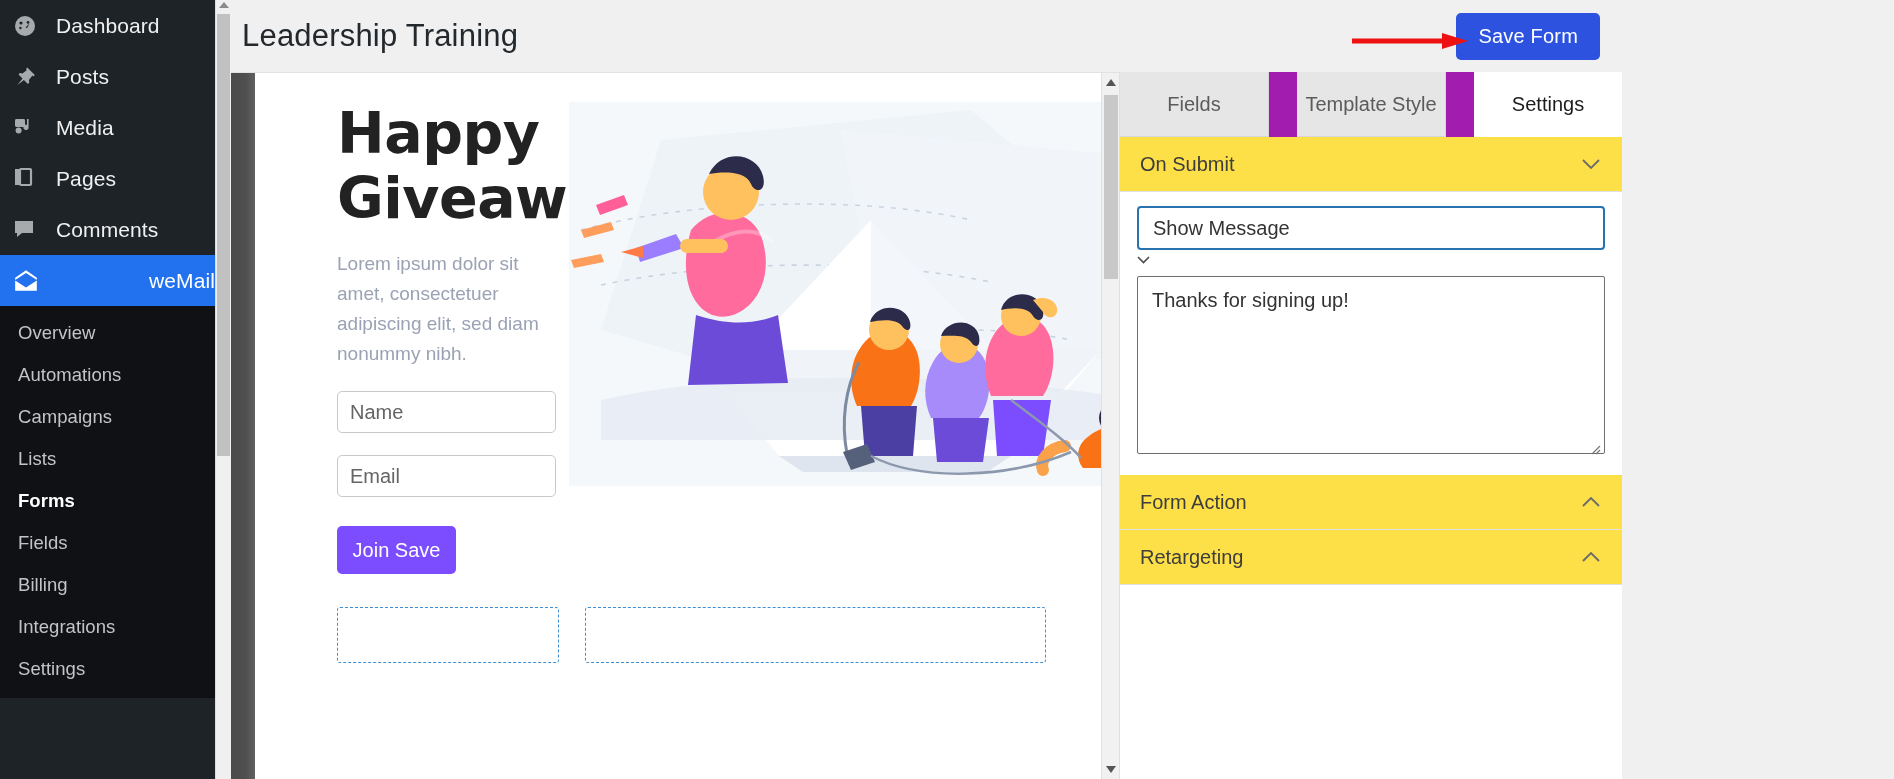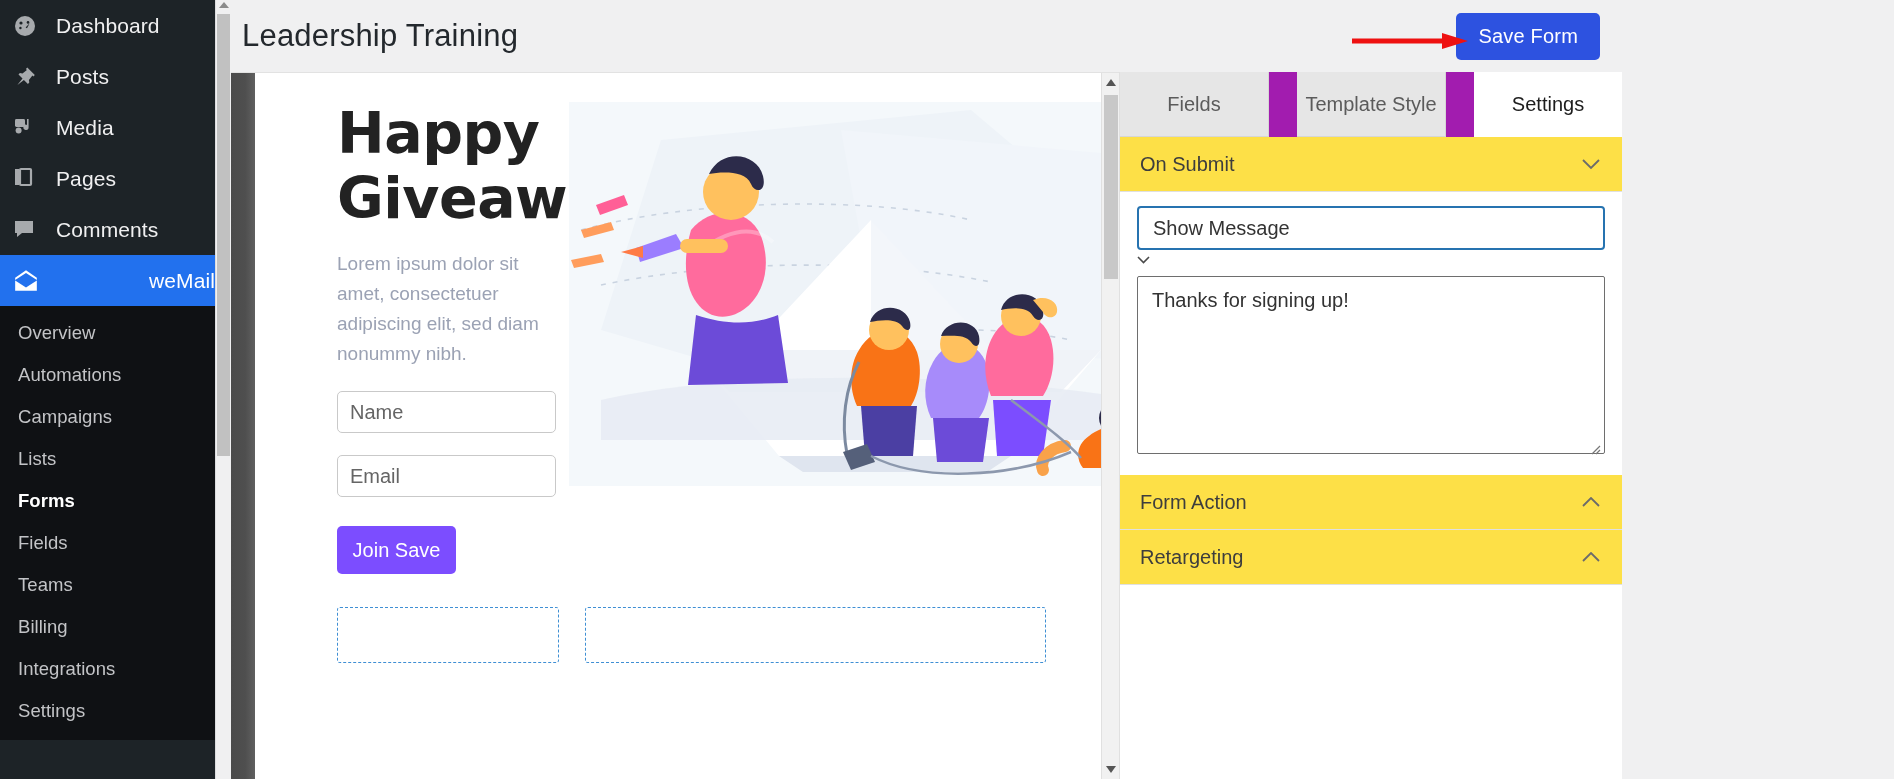--- a/index.html
+++ b/index.html
@@ -267,21 +267,20 @@
       <span>weMail</span>
     </div>
 
     <div class="wp-submenu">
       <a class="wp-sub-item">Overview</a>
       <a class="wp-sub-item">Automations</a>
       <a class="wp-sub-item">Campaigns</a>
       <a class="wp-sub-item">Lists</a>
       <a class="wp-sub-item current">Forms</a>
       <a class="wp-sub-item">Fields</a>
-      <a class="wp-sub-item">Teams</a>
       <a class="wp-sub-item">Billing</a>
       <a class="wp-sub-item">Integrations</a>
       <a class="wp-sub-item">Settings</a>
     </div>
   </nav>
 
   <div class="page-scroll">
     <div class="arrow-up"></div>
     <div class="thumb"></div>
   </div>

